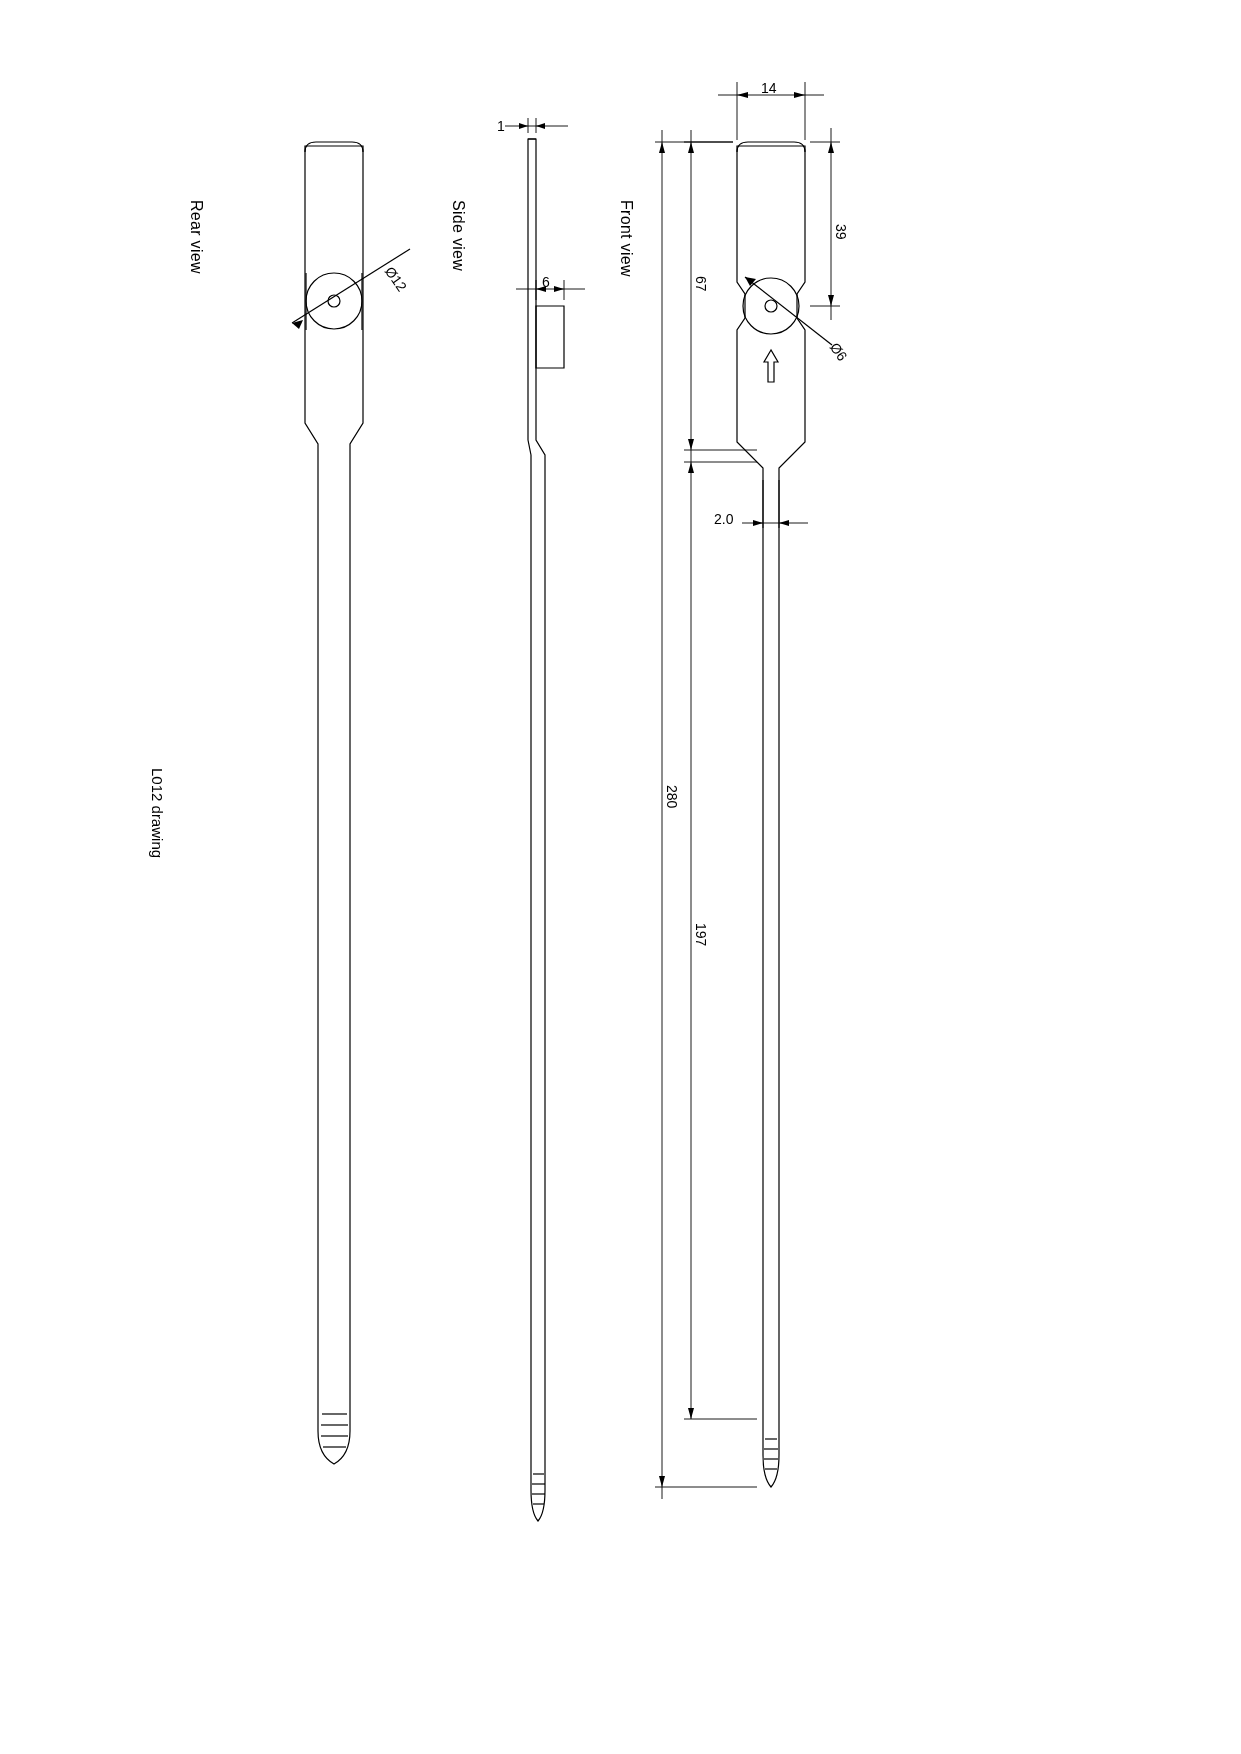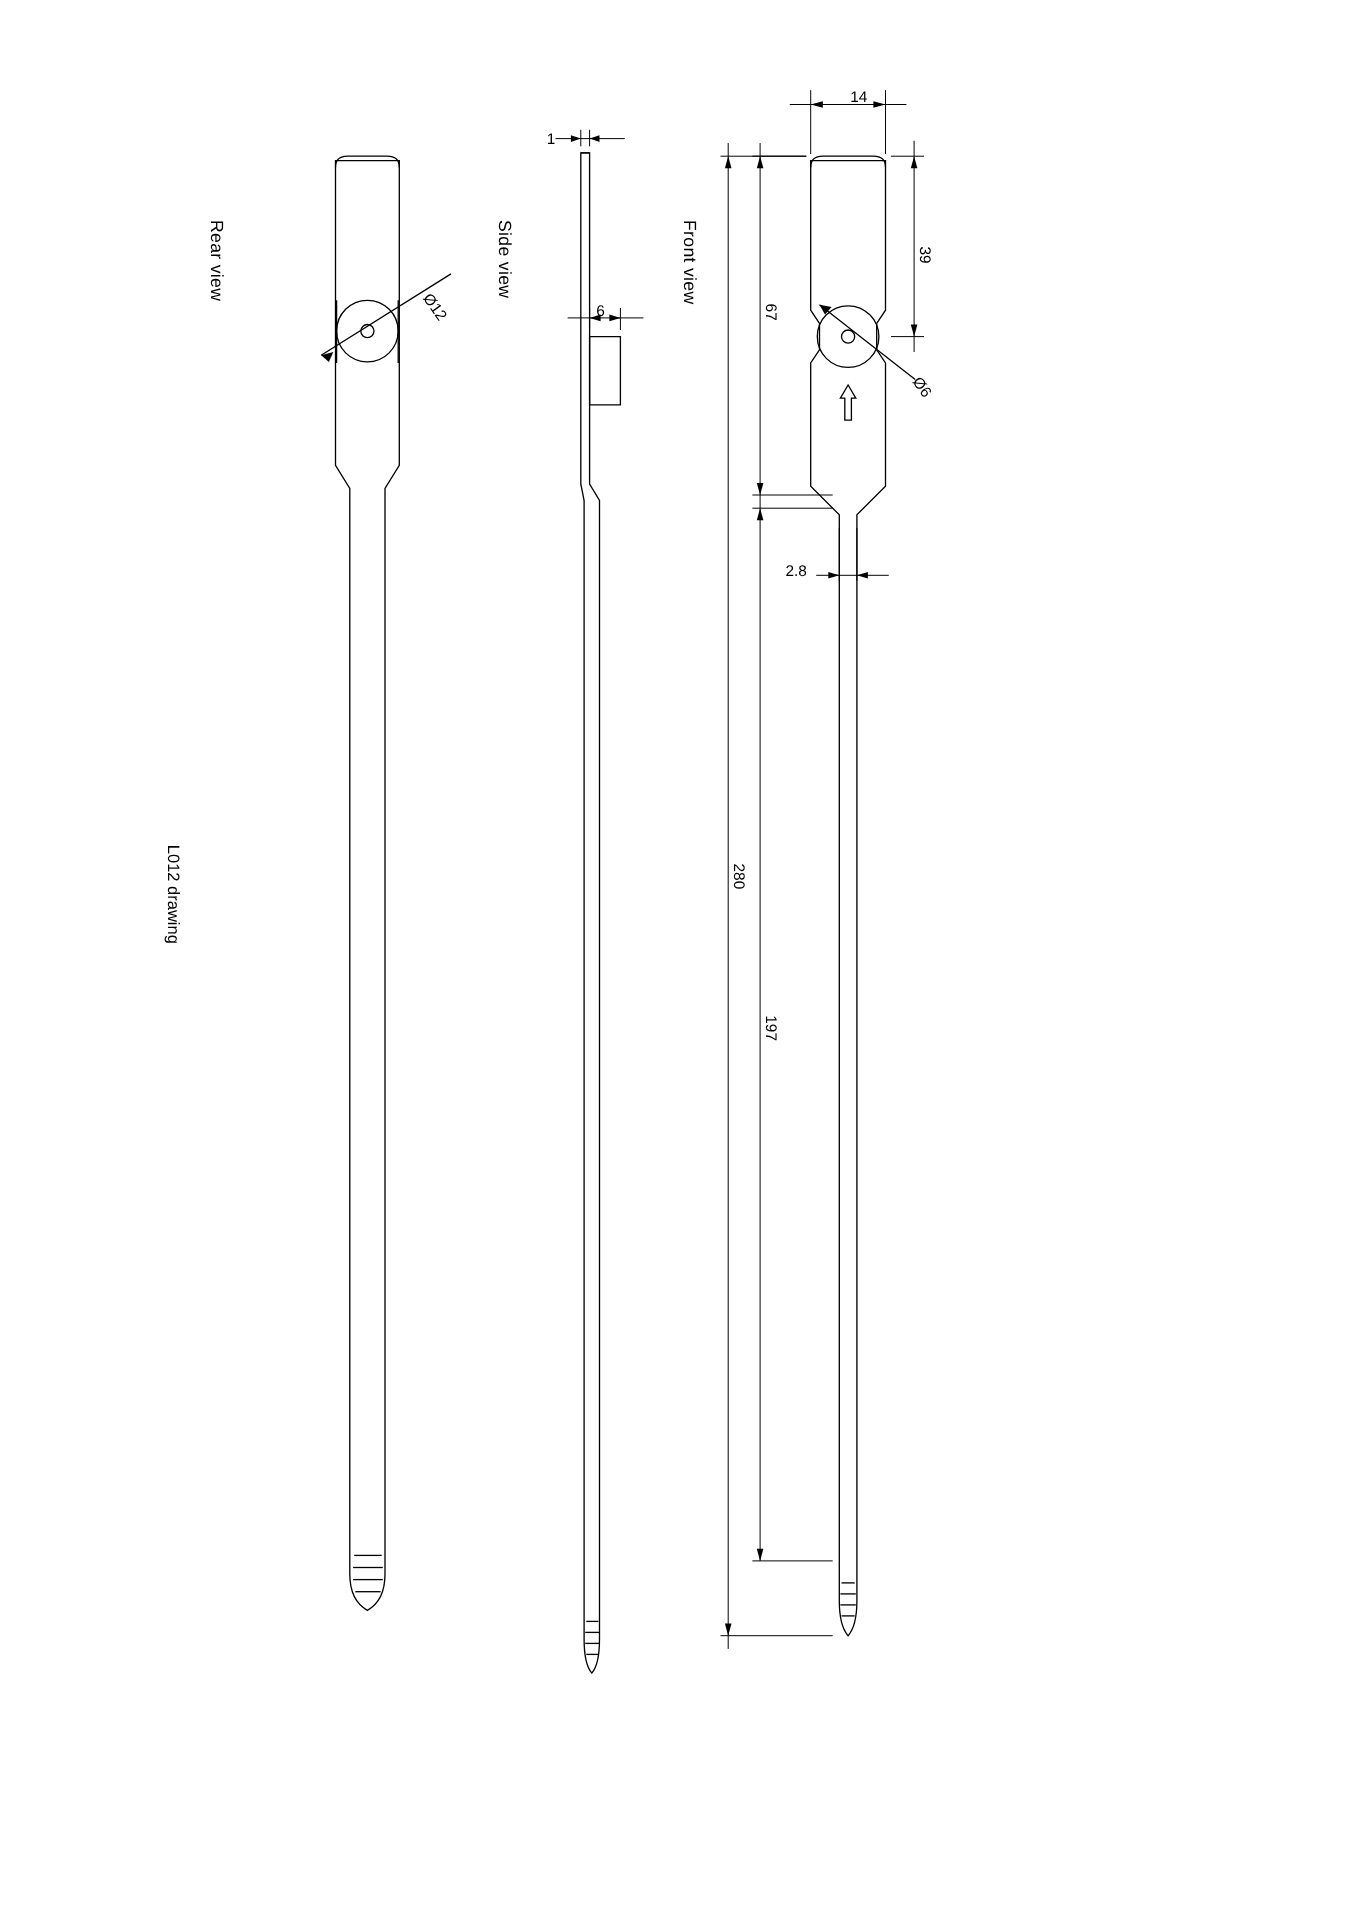--- a/index.html
+++ b/index.html
@@ -179,25 +179,25 @@
 <div class="lbl view-title rot90" style="left:634px; top:200px;">Front view</div>
 
 <div class="lbl title-text rot90" style="left:165px; top:768px;">L012 drawing</div>
 
 <div class="lbl dim-text" style="left:394px; top:264px; transform: rotate(55deg); transform-origin: 0 0;">Ø12</div>
 
 <div class="lbl dim-text" style="left:497px; top:119px;">1</div>
 
 <div class="lbl dim-text" style="left:542px; top:275px;">6</div>
 
-<div class="lbl dim-text" style="left:761px; top:81px;margin-left:12px;">14</div>
+<div class="lbl dim-text" style="left:761px; top:81px;">14</div>
 
 <div class="lbl dim-text rot90" style="left:848px; top:224px;">39</div>
 
 <div class="lbl dim-text" style="left:839px; top:340px; transform: rotate(55deg); transform-origin: 0 0;">Ø6</div>
 
 <div class="lbl dim-text rot90" style="left:708px; top:276px;">67</div>
 
-<div class="lbl dim-text" style="left:714px; top:512px;">2.8</div>
+<div class="lbl dim-text" style="left:714px; top:512px;">2.0</div>
 
 <div class="lbl dim-text rot90" style="left:679px; top:785px;">280</div>
 
 <div class="lbl dim-text rot90" style="left:708px; top:923px;">197</div>
 
 </body></html>

